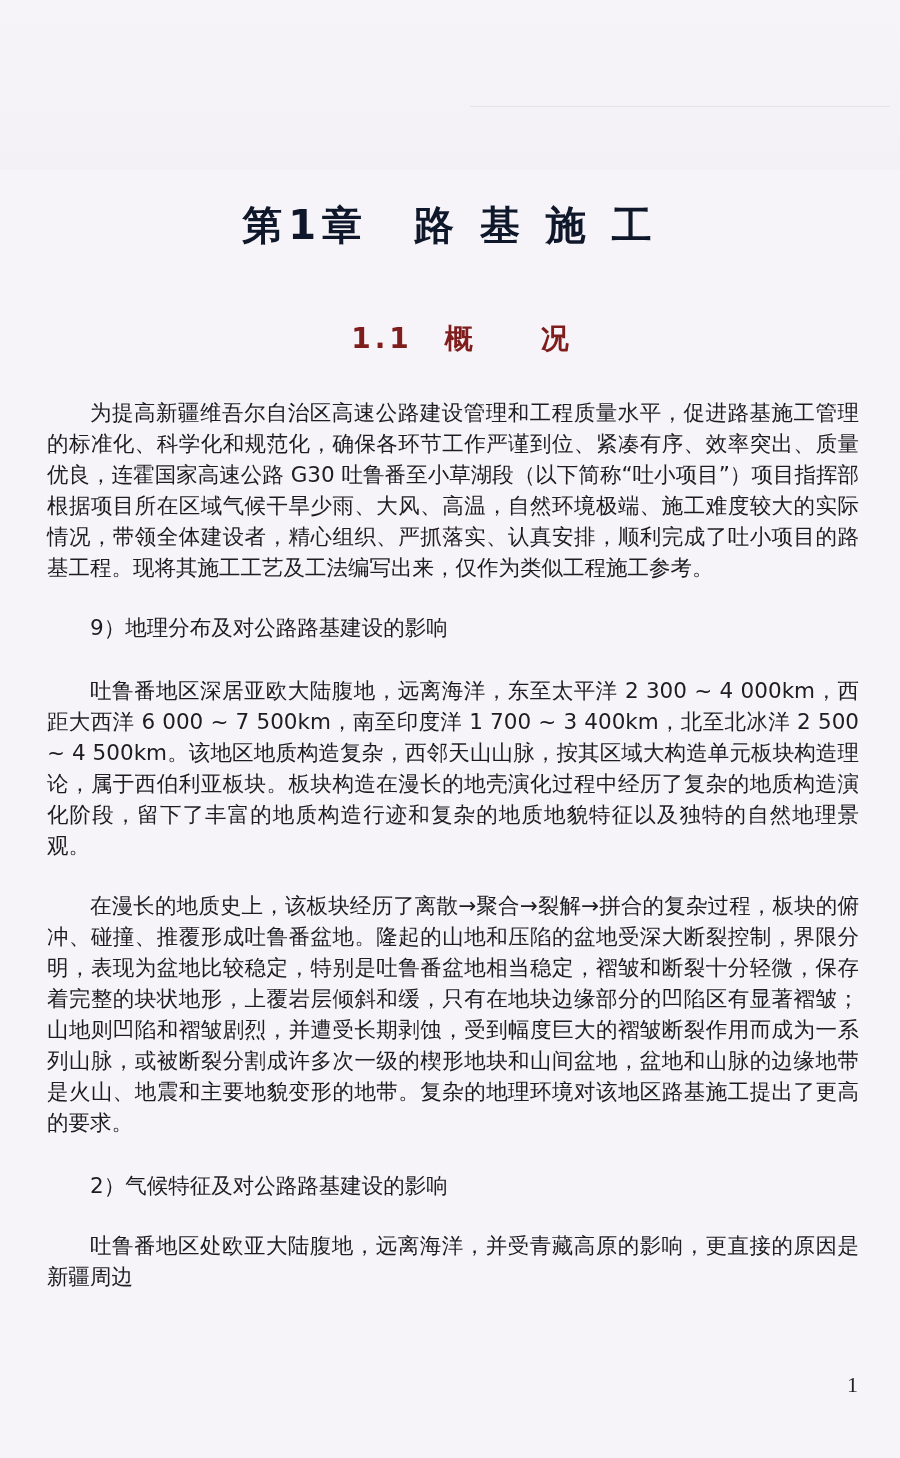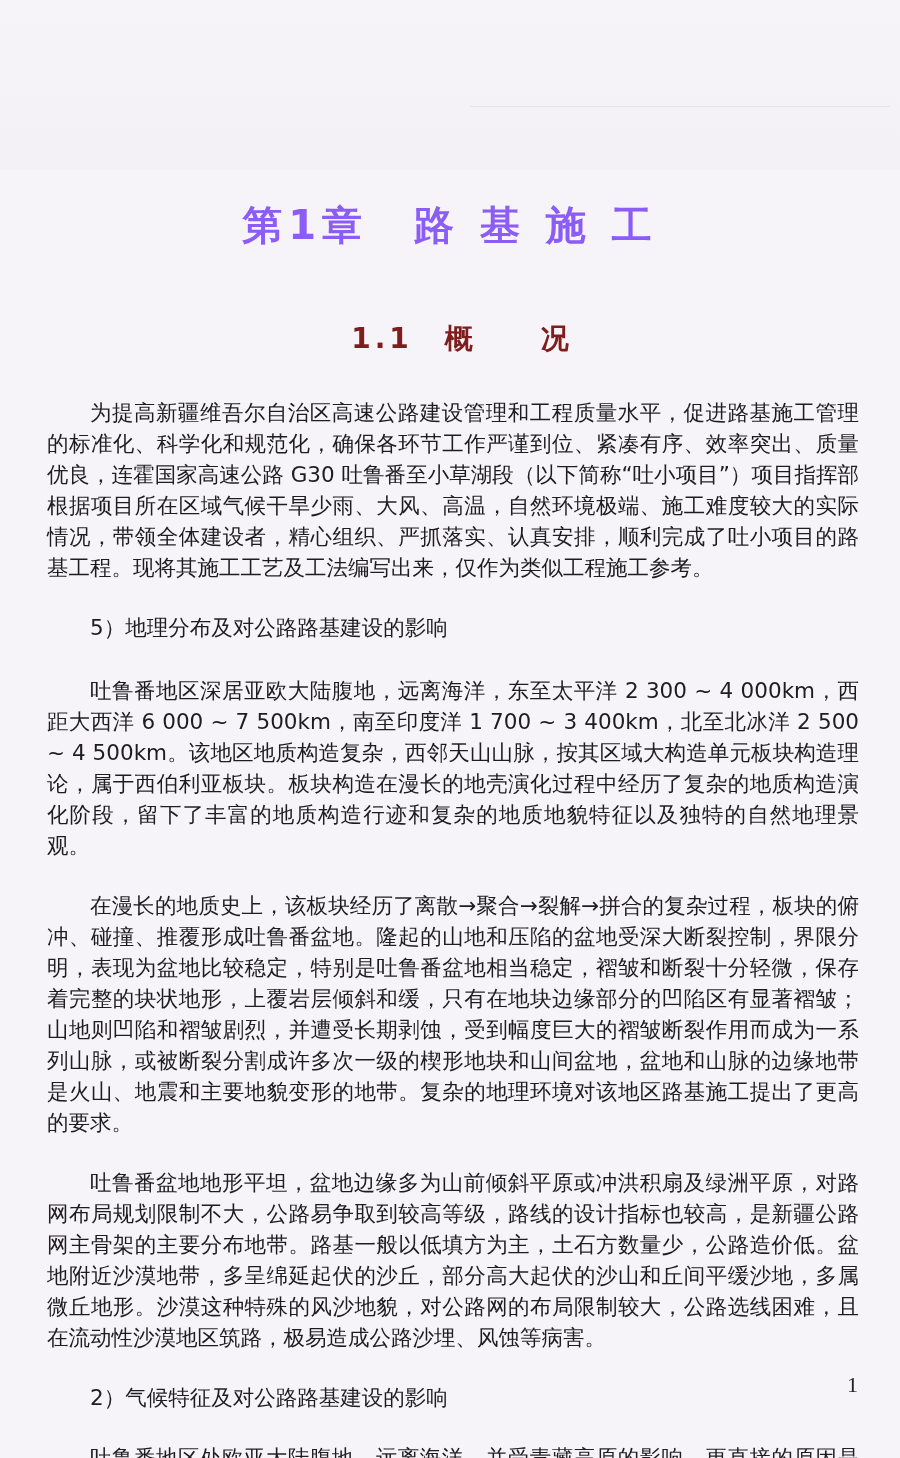--- a/index.html
+++ b/index.html
@@ -14,21 +14,21 @@
   .bleed {
     position: absolute; left: 0; top: 0; width: 900px; height: 170px;
     background: linear-gradient(#f7f4f9, #f3f0f6);
   }
   .bleed-line {
     position: absolute; left: 470px; top: 106px; width: 420px; height: 1px; background: #e6e2ea;
   }
   .chapter-title {
     position: absolute; left: 0; width: 900px; top: 198px;
     text-align: center; font-size: 40px; font-weight: bold; letter-spacing: 6px;
-    color: #8b5cf6;
+    color: #0f172a;
     font-family: "DejaVu Sans", "Liberation Sans", sans-serif;
   }
   .section-title {
     position: absolute; left: 16px; width: 892px; top: 320px;
     text-align: center; font-size: 28px; font-weight: bold; letter-spacing: 4px;
     color: #7f1d1d;
     font-family: "DejaVu Sans", "Liberation Sans", sans-serif;
   }
   .content {
     position: absolute; left: 34px; top: 384px; width: 838px;
@@ -50,28 +50,27 @@
 <div class="page">
   <div class="bleed"></div>
   <div class="bleed-line"></div>
 
   <div class="chapter-title">第1章　路 基 施 工</div>
   <div class="section-title">1.1　概　　况</div>
 
   <div class="content">
     <p>为提高新疆维吾尔自治区高速公路建设管理和工程质量水平，促进路基施工管理的标准化、科学化和规范化，确保各环节工作严谨到位、紧凑有序、效率突出、质量优良，连霍国家高速公路 G30 吐鲁番至小草湖段（以下简称“吐小项目”）项目指挥部根据项目所在区域气候干旱少雨、大风、高温，自然环境极端、施工难度较大的实际情况，带领全体建设者，精心组织、严抓落实、认真安排，顺利完成了吐小项目的路基工程。现将其施工工艺及工法编写出来，仅作为类似工程施工参考。</p>
     <div class="gap"></div>
-    <p class="h">5）地理分布及对公路路基建设的影响</p>
+    <p class="h">9）地理分布及对公路路基建设的影响</p>
     <div class="gap"></div>
     <div class="gap"></div>
     <p>吐鲁番地区深居亚欧大陆腹地，远离海洋，东至太平洋 2 300 ~ 4 000km，西距大西洋 6 000 ~ 7 500km，南至印度洋 1 700 ~ 3 400km，北至北冰洋 2 500 ~ 4 500km。该地区地质构造复杂，西邻天山山脉，按其区域大构造单元板块构造理论，属于西伯利亚板块。板块构造在漫长的地壳演化过程中经历了复杂的地质构造演化阶段，留下了丰富的地质构造行迹和复杂的地质地貌特征以及独特的自然地理景观。</p>
     <div class="gap"></div>
     <p>在漫长的地质史上，该板块经历了离散→聚合→裂解→拼合的复杂过程，板块的俯冲、碰撞、推覆形成吐鲁番盆地。隆起的山地和压陷的盆地受深大断裂控制，界限分明，表现为盆地比较稳定，特别是吐鲁番盆地相当稳定，褶皱和断裂十分轻微，保存着完整的块状地形，上覆岩层倾斜和缓，只有在地块边缘部分的凹陷区有显著褶皱；山地则凹陷和褶皱剧烈，并遭受长期剥蚀，受到幅度巨大的褶皱断裂作用而成为一系列山脉，或被断裂分割成许多次一级的楔形地块和山间盆地，盆地和山脉的边缘地带是火山、地震和主要地貌变形的地带。复杂的地理环境对该地区路基施工提出了更高的要求。</p>
     <div class="gap"></div>
-    <p>吐鲁番盆地地形平坦，盆地边缘多为山前倾斜平原或冲洪积扇及绿洲平原，对路网布局规划限制不大，公路易争取到较高等级，路线的设计指标也较高，是新疆公路网主骨架的主要分布地带。路基一般以低填方为主，土石方数量少，公路造价低。盆地附近沙漠地带，多呈绵延起伏的沙丘，部分高大起伏的沙山和丘间平缓沙地，多属微丘地形。沙漠这种特殊的风沙地貌，对公路网的布局限制较大，公路选线困难，且在流动性沙漠地区筑路，极易造成公路沙埋、风蚀等病害。</p>
     <div class="gap"></div>
     <p class="h">2）气候特征及对公路路基建设的影响</p>
     <div class="gap"></div>
     <p>吐鲁番地区处欧亚大陆腹地，远离海洋，并受青藏高原的影响，更直接的原因是新疆周边</p>
   </div>
 
   <div class="page-number">1</div>
 </div>
 
 </body></html>

